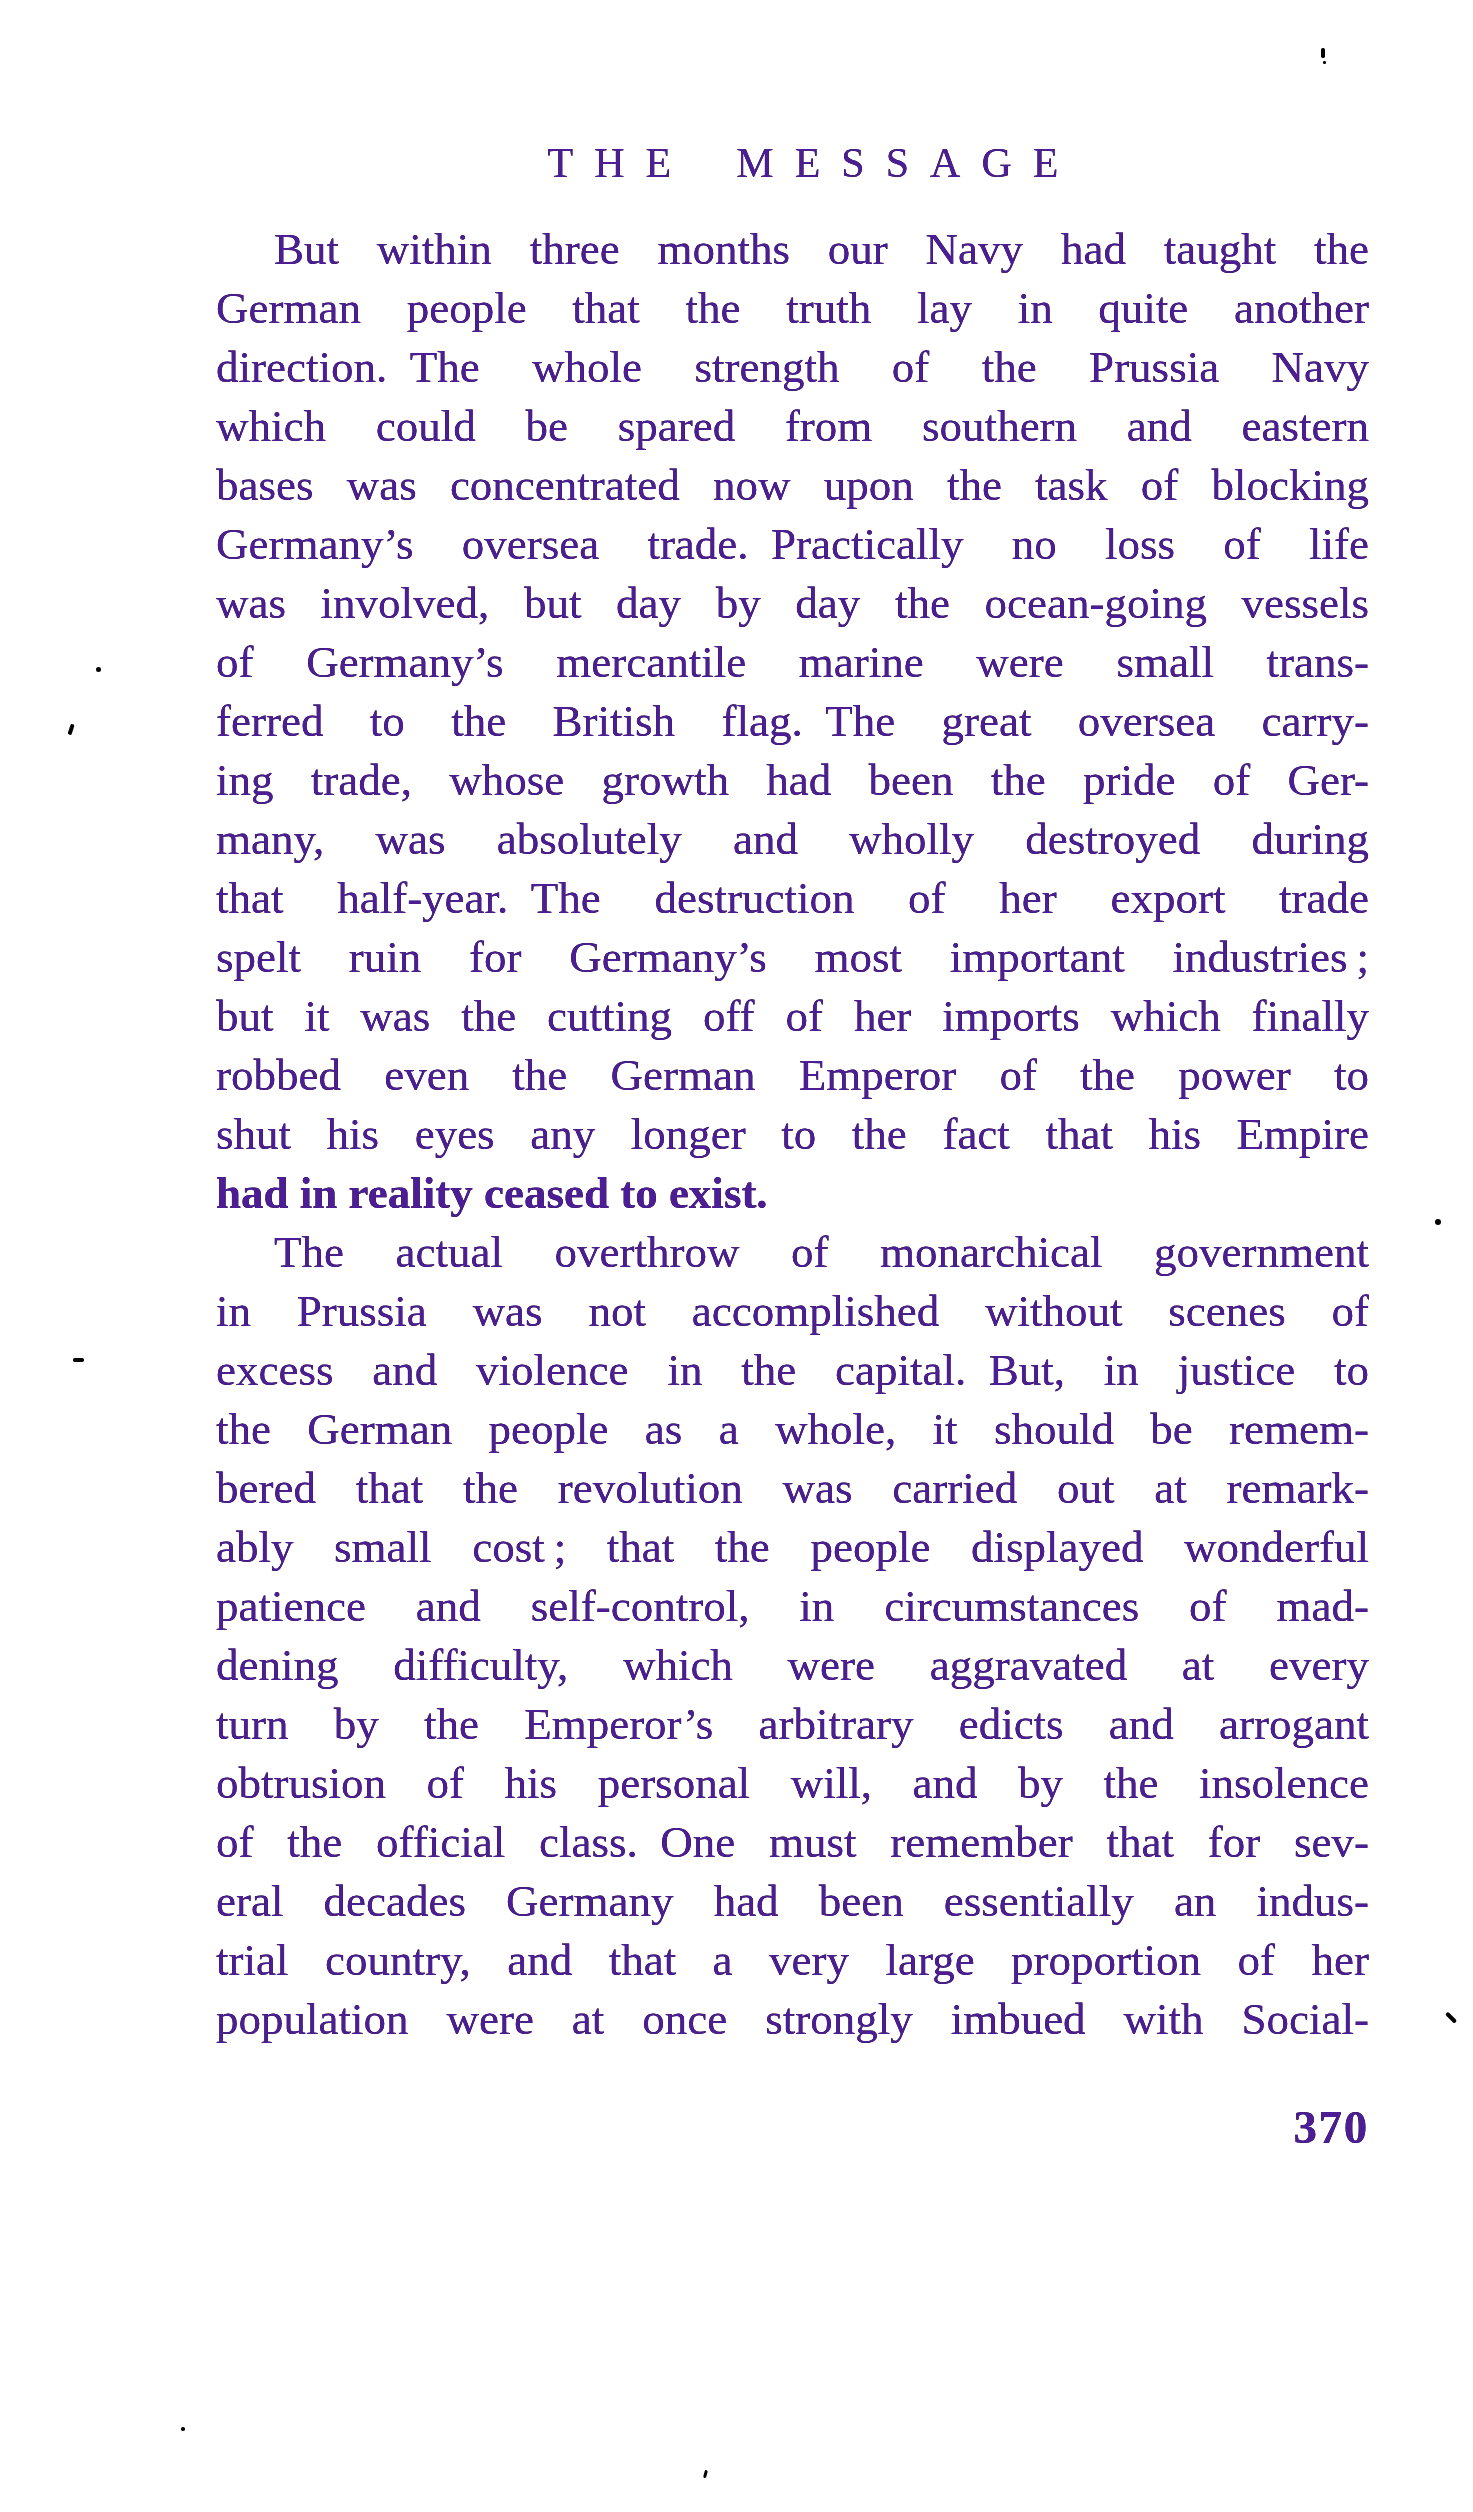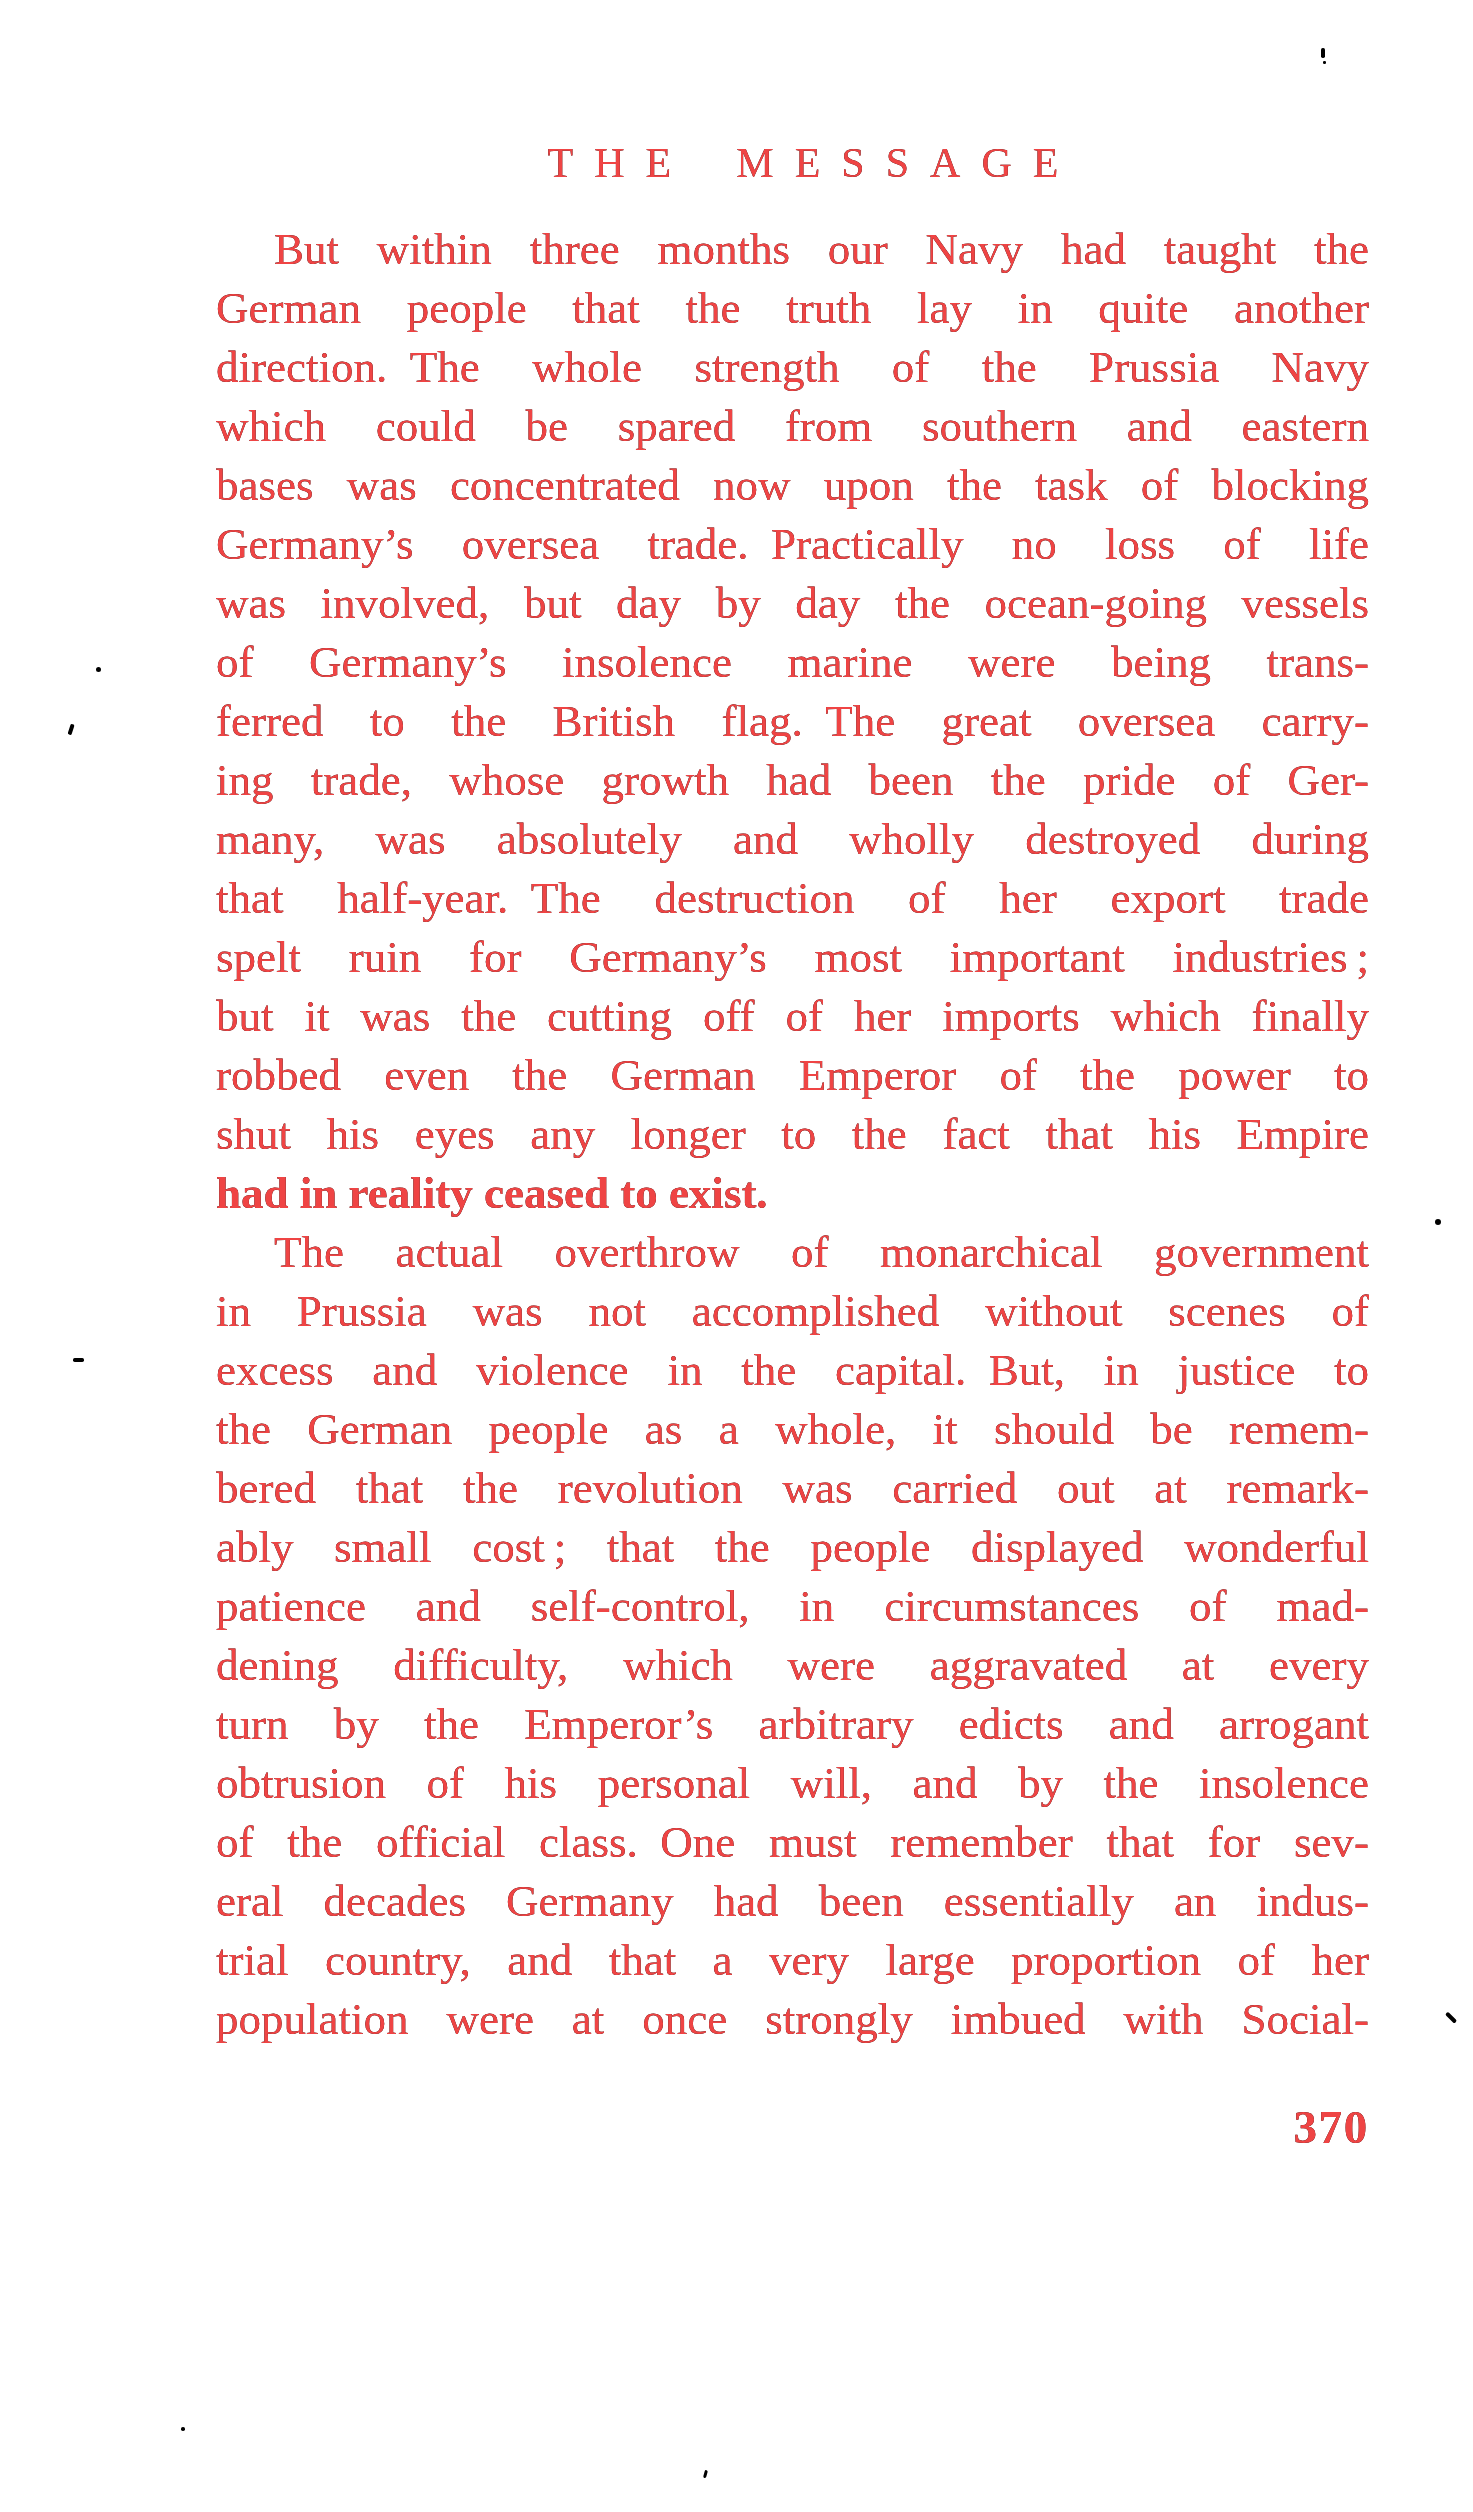--- a/index.html
+++ b/index.html
@@ -5,21 +5,21 @@
   html, body {
     margin: 0;
     padding: 0;
     background: #ffffff;
   }
   .page {
     position: relative;
     width: 1473px;
     height: 2512px;
     background: #ffffff;
-    color: #ef4444;
+    color: #4c1d95;
     font-family: "Liberation Serif", "DejaVu Serif", serif;
     overflow: hidden;
   }
   .running-head {
     position: absolute;
     top: 133px;
     left: 216px;
     width: 1153px;
     text-align: center;
     font-size: 42px;
@@ -81,21 +81,21 @@
   <main class="text-block">
 
     <section>
       <div class="line indent">But within three months our Navy had taught the</div>
       <div class="line">German people that the truth lay in quite another</div>
       <div class="line">direction. The whole strength of the Prussia Navy</div>
       <div class="line">which could be spared from southern and eastern</div>
       <div class="line">bases was concentrated now upon the task of blocking</div>
       <div class="line">Germany’s oversea trade. Practically no loss of life</div>
       <div class="line">was involved, but day by day the ocean-going vessels</div>
-      <div class="line">of Germany’s insolence marine were being trans-</div>
+      <div class="line">of Germany’s mercantile marine were small trans-</div>
       <div class="line">ferred to the British flag. The great oversea carry-</div>
       <div class="line">ing trade, whose growth had been the pride of Ger-</div>
       <div class="line">many, was absolutely and wholly destroyed during</div>
       <div class="line">that half-year. The destruction of her export trade</div>
       <div class="line">spelt ruin for Germany’s most important industries ;</div>
       <div class="line">but it was the cutting off of her imports which finally</div>
       <div class="line">robbed even the German Emperor of the power to</div>
       <div class="line">shut his eyes any longer to the fact that his Empire</div>
       <div class="line para-end">had in reality ceased to exist.</div>
     </section>

